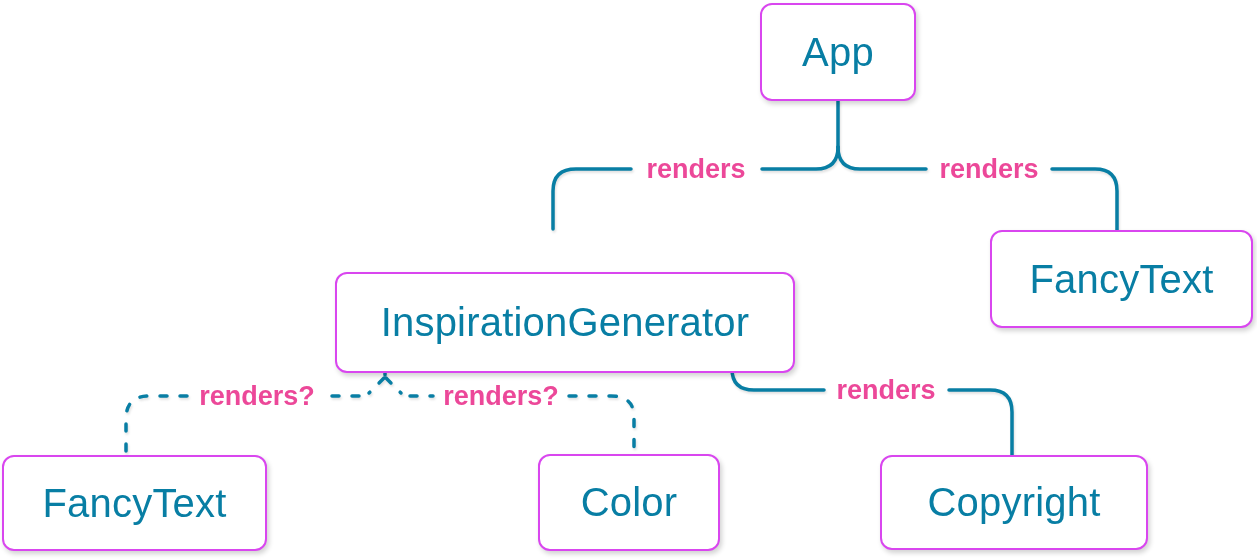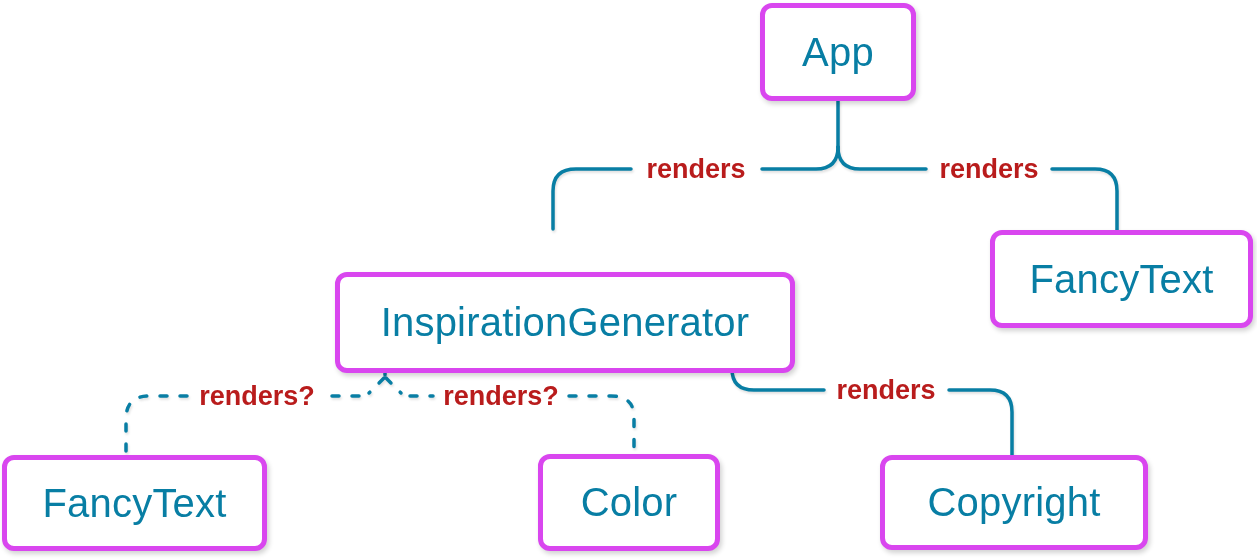--- a/index.html
+++ b/index.html
@@ -20,36 +20,36 @@
     stroke-width:3.5;
     stroke-linecap:round;
     stroke-linejoin:round;
   }
   svg.wires path.dashed{
     stroke-dasharray:7 13;
   }
   .node{
     position:absolute;
     background:#ffffff;
-    border:5px solid #d946ef;
+    border:2px solid #d946ef;
     border-radius:12px;
     box-shadow:2px 3px 5px rgba(0,0,0,0.18);
     display:flex;align-items:center;justify-content:center;
     color:#087ea4;
     font-size:40px;
     font-weight:500;
     letter-spacing:0.2px;
     box-sizing:border-box;
   }
   .edge-label{
     position:absolute;
     transform:translate(-50%,-50%);
     font-size:27px;
     font-weight:700;
-    color:#b91c1c;
+    color:#ec4899;
     white-space:nowrap;
     line-height:1;
   }
 </style>
 </head>
 <body>
 
 <div class="canvas">
 
   <svg class="wires" viewBox="0 0 1257 560" aria-hidden="true">

